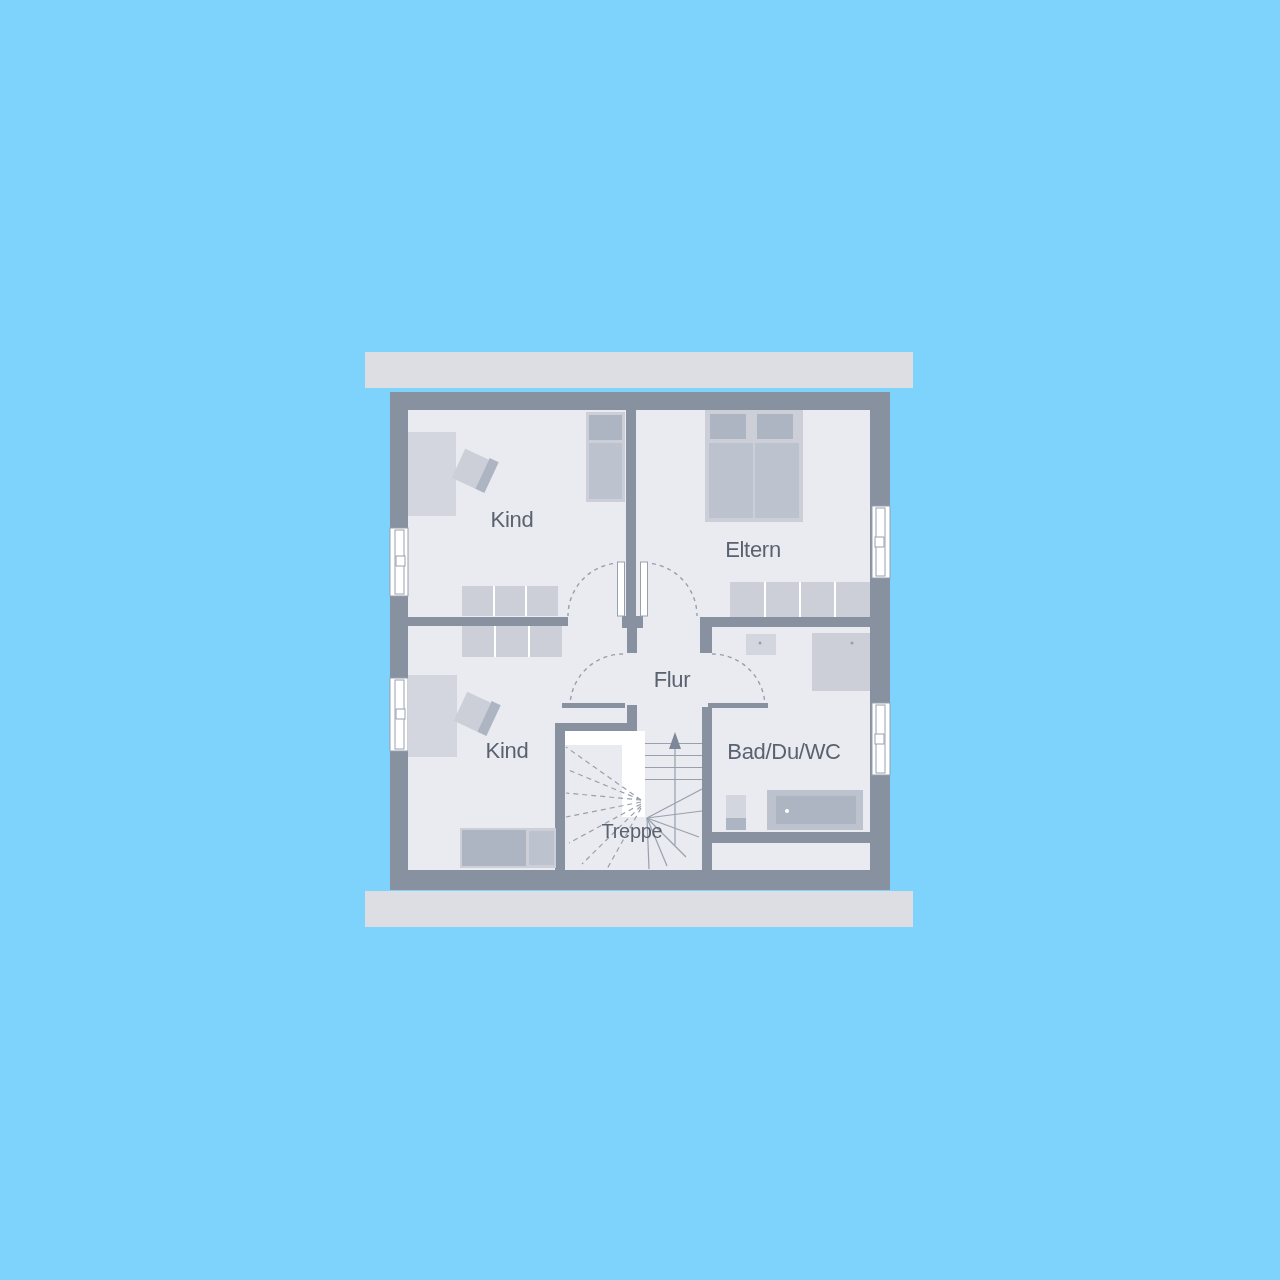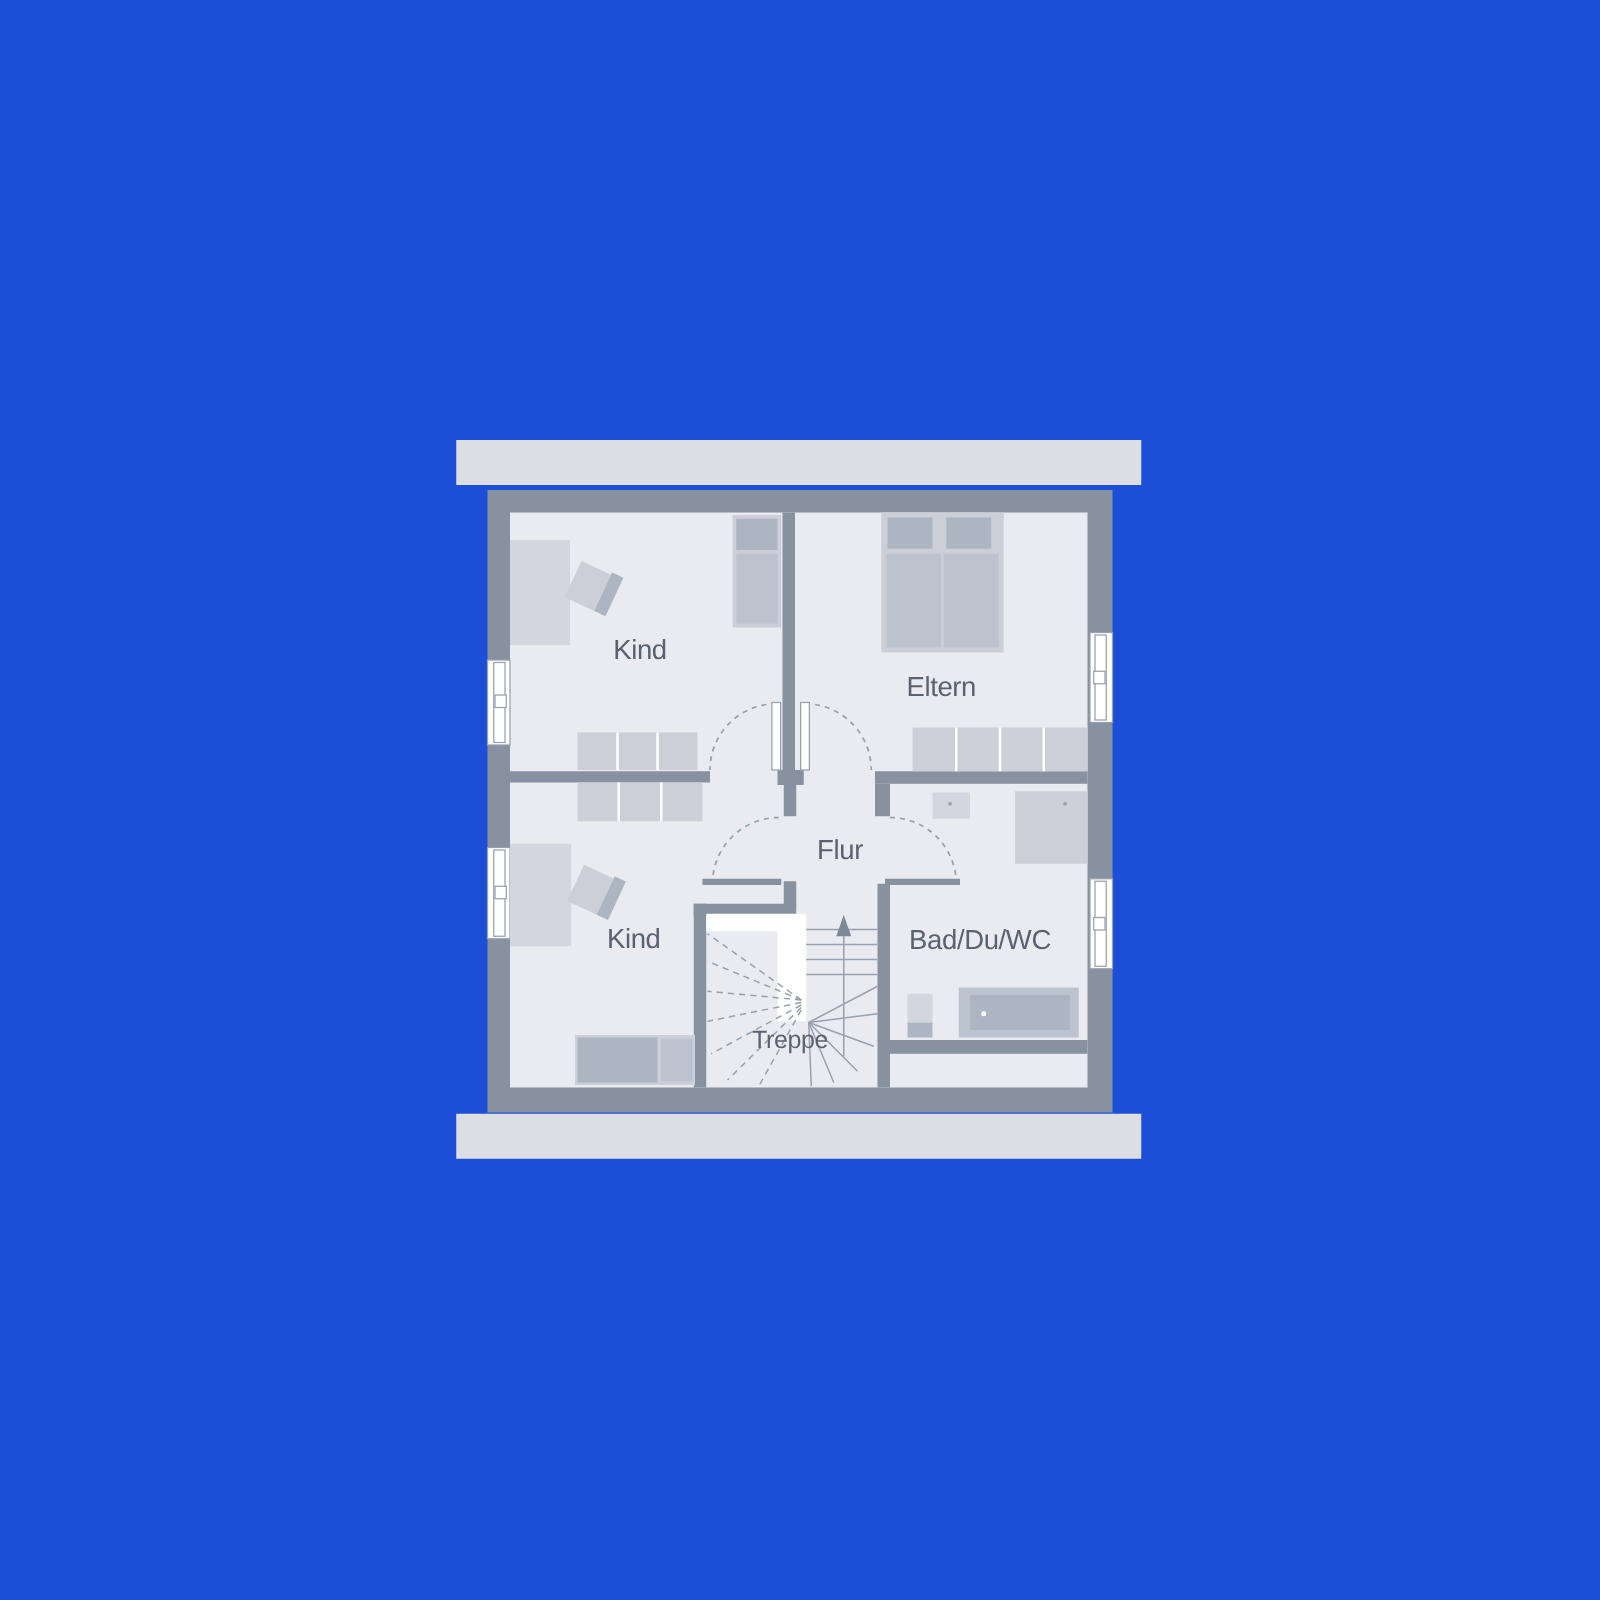--- a/index.html
+++ b/index.html
@@ -1,16 +1,16 @@
 <!DOCTYPE html>
 <html style="--wall: #8791a0; --floor: #e9ebf0; --slab: #dcdee3; --furn-light: #d3d6de; --furn-frame: #cccfd8; --furn-med: #bdc3ce; --furn-dark: #aeb5c2; --line: #98a0ae; --label: #5a6270;"><head>
 <meta charset="utf-8">
 <style>
   html,body{margin:0;padding:0;background:#ffffff;}
-  .stage{position:relative;width:1280px;height:1280px;background:#1d4ed8;overflow:hidden;}
+  .stage{position:relative;width:1280px;height:1280px;background:#7dd3fc;overflow:hidden;}
   svg{display:block;}
   .slab{fill:var(--slab);}
   .wall{fill:var(--wall);}
   .floor{fill:var(--floor);}
   .furn-light{fill:var(--furn-light);}
   .furn-frame{fill:var(--furn-frame);}
   .furn-med{fill:var(--furn-med);}
   .furn-dark{fill:var(--furn-dark);}
   .divider{stroke:#ffffff;stroke-width:2;}
   .win{fill:#ffffff;stroke:var(--line);stroke-width:1;}

